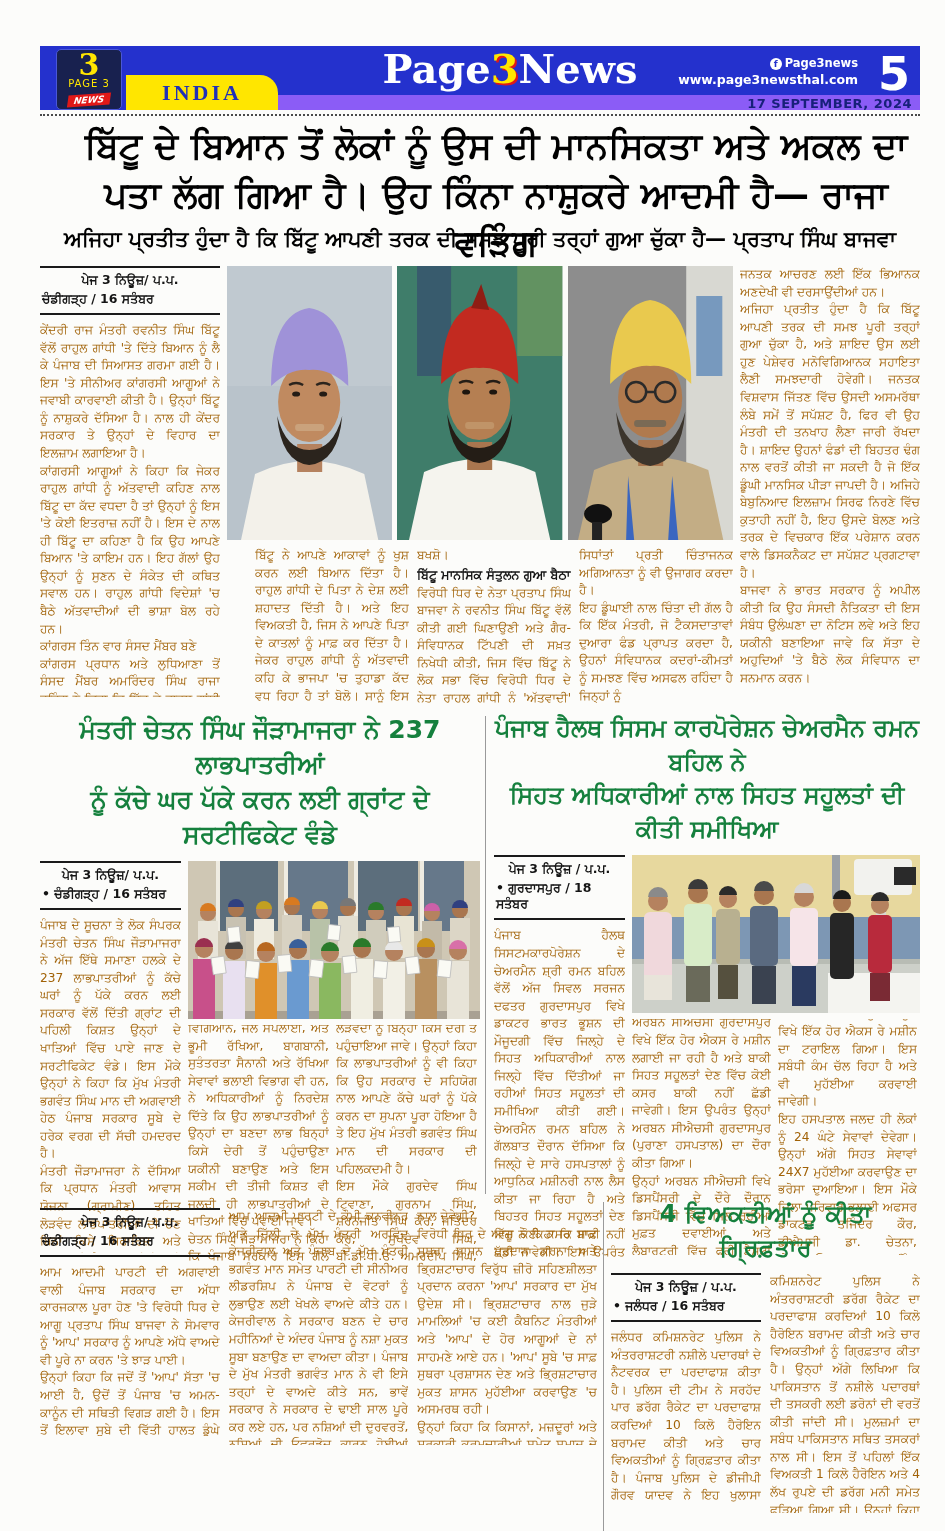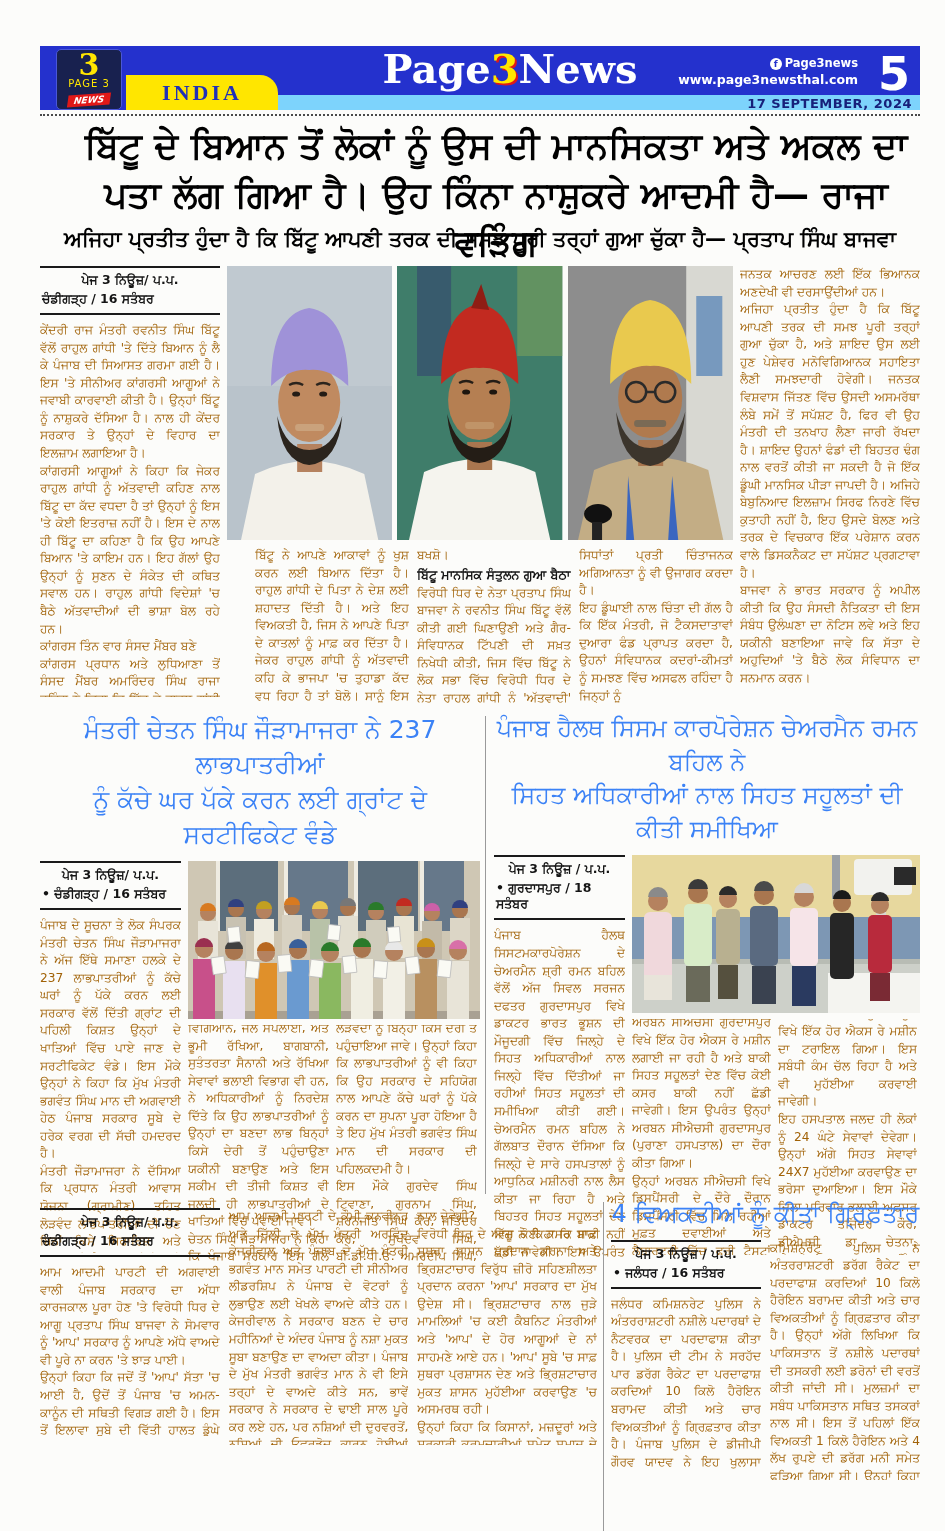--- a/index.html
+++ b/index.html
@@ -10,38 +10,38 @@
   .logo{position:absolute;left:16px;top:3px;width:64px;height:59px;background:#18214f;
         border:1px solid #4a57d8;border-radius:5px;text-align:center;overflow:hidden;}
   .logo .big3{color:#ffe600;font-size:30px;font-weight:bold;line-height:30px;font-family:"DejaVu Serif",serif;}
   .logo .page3{color:#ffe600;font-size:10px;font-weight:normal;letter-spacing:1px;line-height:8px;}
   .logo .news{display:inline-block;background:#e01818;color:#fff;font-style:italic;font-weight:bold;
         font-size:9px;padding:0 6px;transform:skewX(-12deg) rotate(-4deg);margin-top:3px;line-height:12px;}
   .india-tab{position:absolute;left:86px;bottom:0;width:152px;height:35px;background:#ffe600;
         border-top-right-radius:18px;display:flex;align-items:center;justify-content:center;}
   .india-tab span{color:#2030b8;font-weight:bold;font-size:22px;letter-spacing:3px;
         font-family:"Liberation Serif","DejaVu Serif",serif;}
-  .bottom-strip{position:absolute;left:238px;right:0;bottom:0;height:15px;background:#7dd3fc;
+  .bottom-strip{position:absolute;left:238px;right:0;bottom:0;height:15px;background:#8b5cf6;
         text-align:right;line-height:15px;}
   .bottom-strip span{color:#17207a;font-weight:bold;font-size:13px;padding-right:8px;letter-spacing:.5px;}
   .masthead{position:absolute;left:290px;top:1px;width:360px;text-align:center;
         font-family:"DejaVu Serif",serif;font-weight:bold;font-size:40px;line-height:44px;color:#fff;}
   .masthead .m3{color:#ffe600;text-shadow:2px 2px 0 #e01818;}
   .social{position:absolute;right:62px;top:10px;color:#fff;font-size:11.5px;font-weight:bold;text-align:right;}
   .social .fb{display:inline-block;width:12px;height:12px;background:#fff;color:#2431cd;border-radius:50%;
         font-size:9px;line-height:12px;text-align:center;font-weight:bold;margin-right:3px;}
   .website{position:absolute;right:62px;top:26px;color:#fff;font-size:12.5px;font-weight:bold;}
   .pagenum{position:absolute;right:10px;top:-2px;color:#fff;font-size:46px;font-weight:bold;line-height:60px;}
   .header-rule{position:absolute;left:40px;top:114px;width:880px;border-top:2px dotted #4a4a4a;}
   
   .main-headline{position:absolute;left:58px;top:122px;width:876px;text-align:center;
         font-weight:bold;font-size:36px;line-height:1.35;color:#000;}
   .sub-headline{position:absolute;left:42px;top:227px;width:876px;text-align:center;
         font-weight:bold;font-size:21px;color:#000;}
-  .headline-m{font-weight:normal;text-align:center;color:#3b82f6;line-height:1.4;}
+  .headline-m{font-weight:bold;text-align:center;color:#15803d;line-height:1.4;}
   
   .byline{border-top:2px solid #1a1a1a;border-bottom:2px solid #1a1a1a;padding:4px 2px 6px;margin-bottom:7px;}
   .byline .b1{text-align:center;font-weight:bold;font-size:12.5px;}
   .byline .b2{text-align:left;font-weight:bold;font-size:12.5px;margin-top:3px;}
   
   .bodytext{font-size:12.2px;line-height:1.44;text-align:justify;white-space:pre-line;
         color:#a16207;overflow:hidden;}
   .subhead-bold{font-weight:bold;font-size:12.6px;margin:2px 0;}
   
   .story1-body{position:absolute;left:40px;top:266px;width:880px;height:442px;display:flex;gap:7px;}

